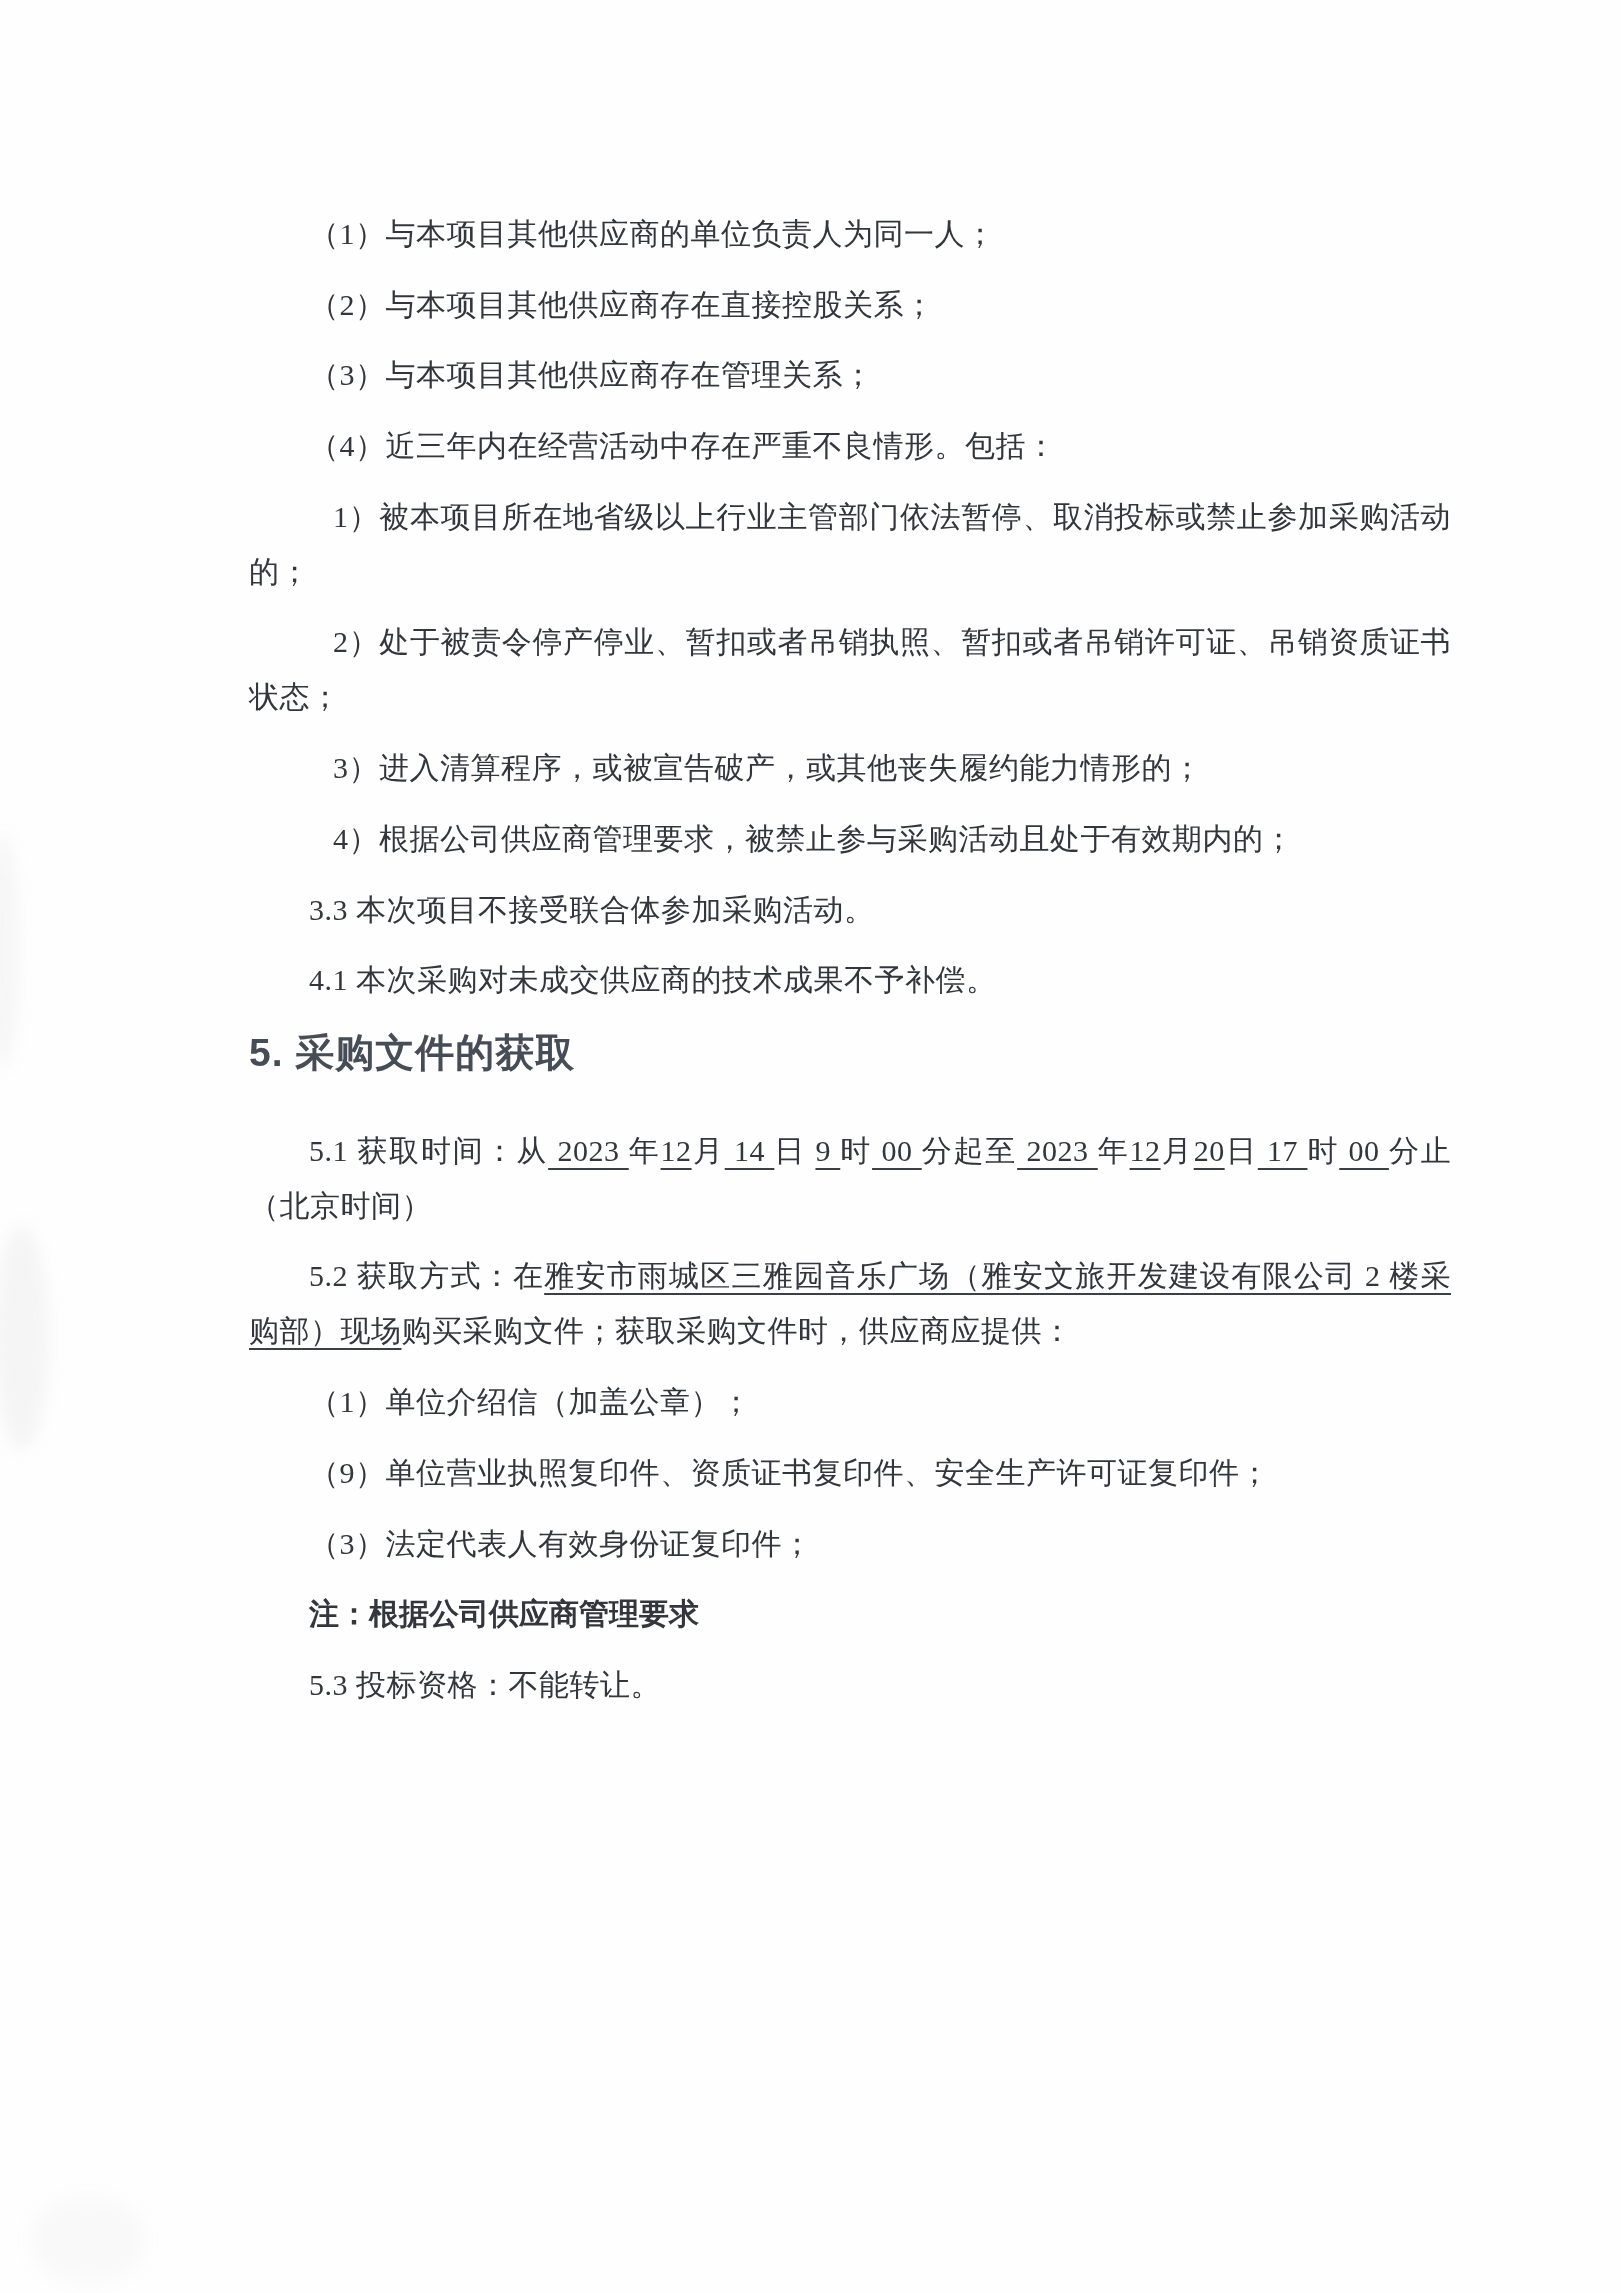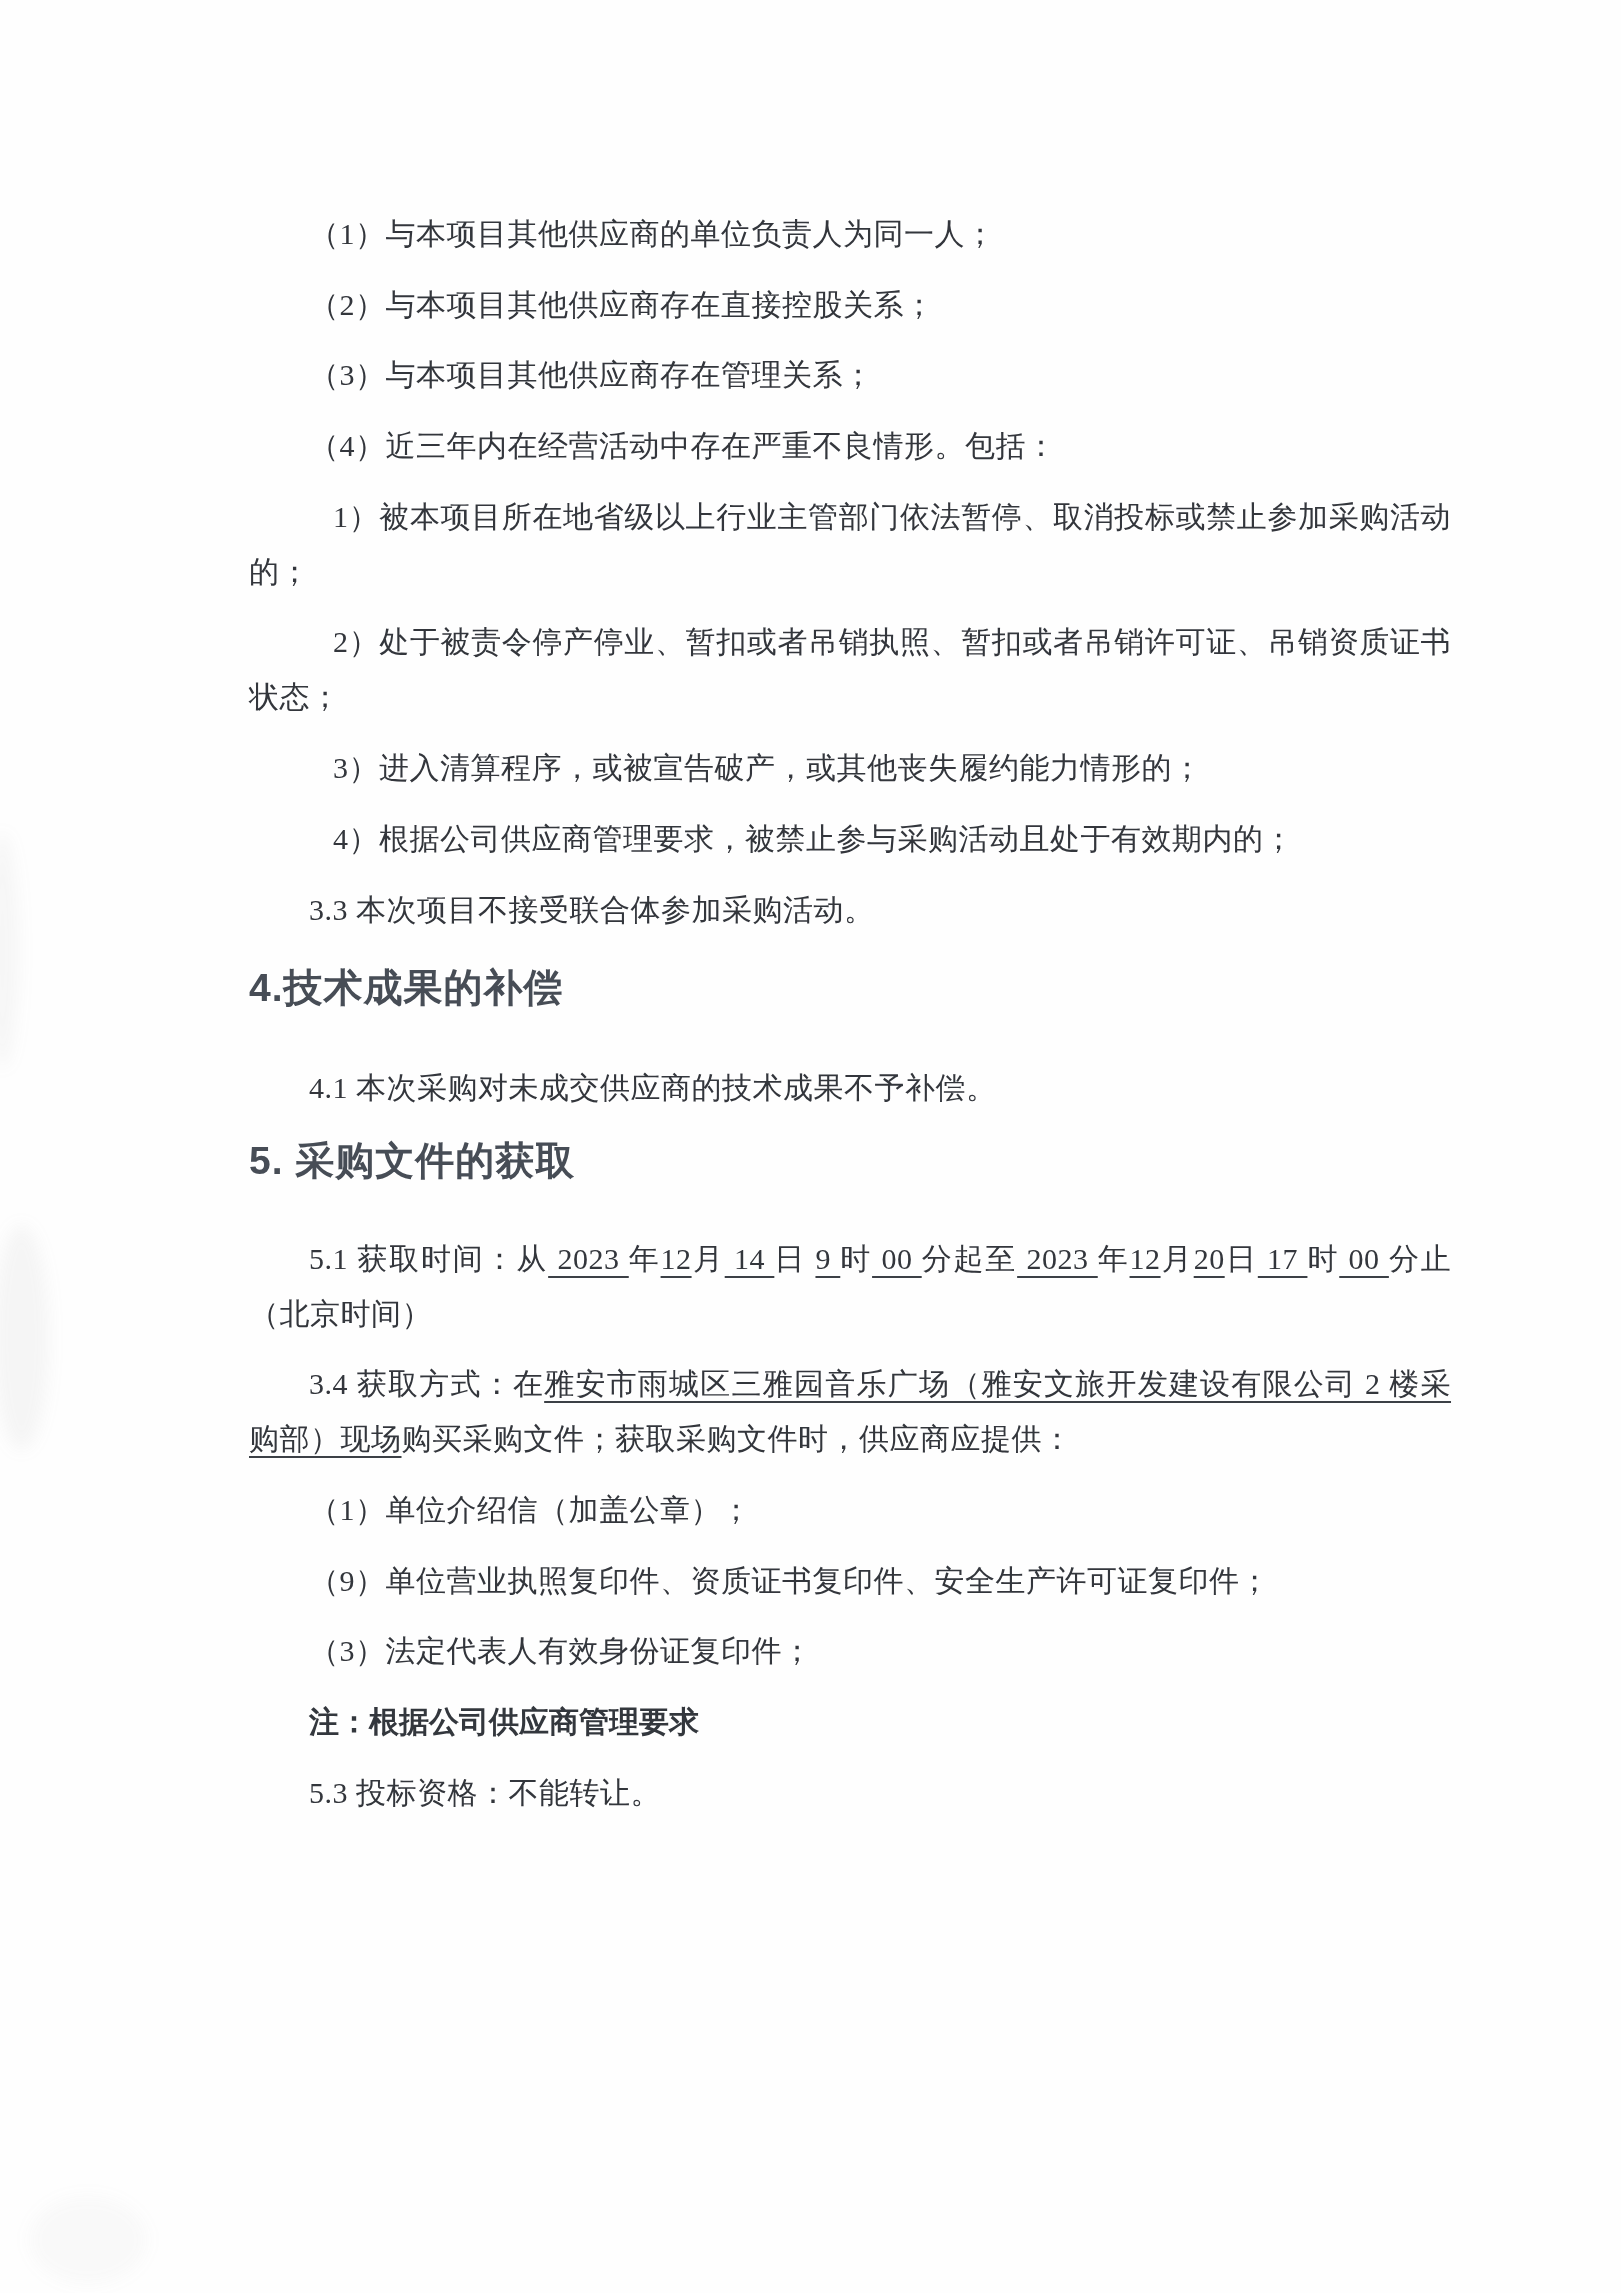--- a/index.html
+++ b/index.html
@@ -85,29 +85,28 @@
     <p class="body">（3）与本项目其他供应商存在管理关系；</p>
     <p class="body">（4）近三年内在经营活动中存在严重不良情形。包括：</p>
 
     <p class="body subitem">1）被本项目所在地省级以上行业主管部门依法暂停、取消投标或禁止参加采购活动的；</p>
     <p class="body subitem">2）处于被责令停产停业、暂扣或者吊销执照、暂扣或者吊销许可证、吊销资质证书状态；</p>
     <p class="body subitem">3）进入清算程序，或被宣告破产，或其他丧失履约能力情形的；</p>
     <p class="body subitem">4）根据公司供应商管理要求，被禁止参与采购活动且处于有效期内的；</p>
 
     <p class="body">3.3 本次项目不接受联合体参加采购活动。</p>
 
-    <h2 class="sec">4.技术成果的补偿</h2>
 
     <p class="body">4.1 本次采购对未成交供应商的技术成果不予补偿。</p>
 
     <h2 class="sec sec5">5. 采购文件的获取</h2>
 
     <p class="body"><span>5.1 获取时间：从</span><span class="u"> 2023 </span><span>年</span><span class="u">12</span><span>月</span><span class="u"> 14 </span><span>日 </span><span class="u"> 9 </span><span>时</span><span class="u"> 00 </span><span>分起至</span><span class="u"> 2023 </span><span>年</span><span class="u">12</span><span>月</span><span class="u">20</span><span>日</span><span class="u"> 17 </span><span>时</span><span class="u"> 00 </span><span>分止（北京时间）</span></p>
 
-    <p class="body"><span>3.4 获取方式：在</span><span class="u">雅安市雨城区三雅园音乐广场（雅安文旅开发建设有限公司 2 楼采购部）现场</span><span>购买采购文件；获取采购文件时，供应商应提供：</span></p>
+    <p class="body"><span>5.2 获取方式：在</span><span class="u">雅安市雨城区三雅园音乐广场（雅安文旅开发建设有限公司 2 楼采购部）现场</span><span>购买采购文件；获取采购文件时，供应商应提供：</span></p>
 
     <p class="body">（1）单位介绍信（加盖公章）；</p>
     <p class="body">（9）单位营业执照复印件、资质证书复印件、安全生产许可证复印件；</p>
     <p class="body">（3）法定代表人有效身份证复印件；</p>
 
     <p class="body note">注：根据公司供应商管理要求</p>
 
     <p class="body">5.3 投标资格：不能转让。</p>
 
 

